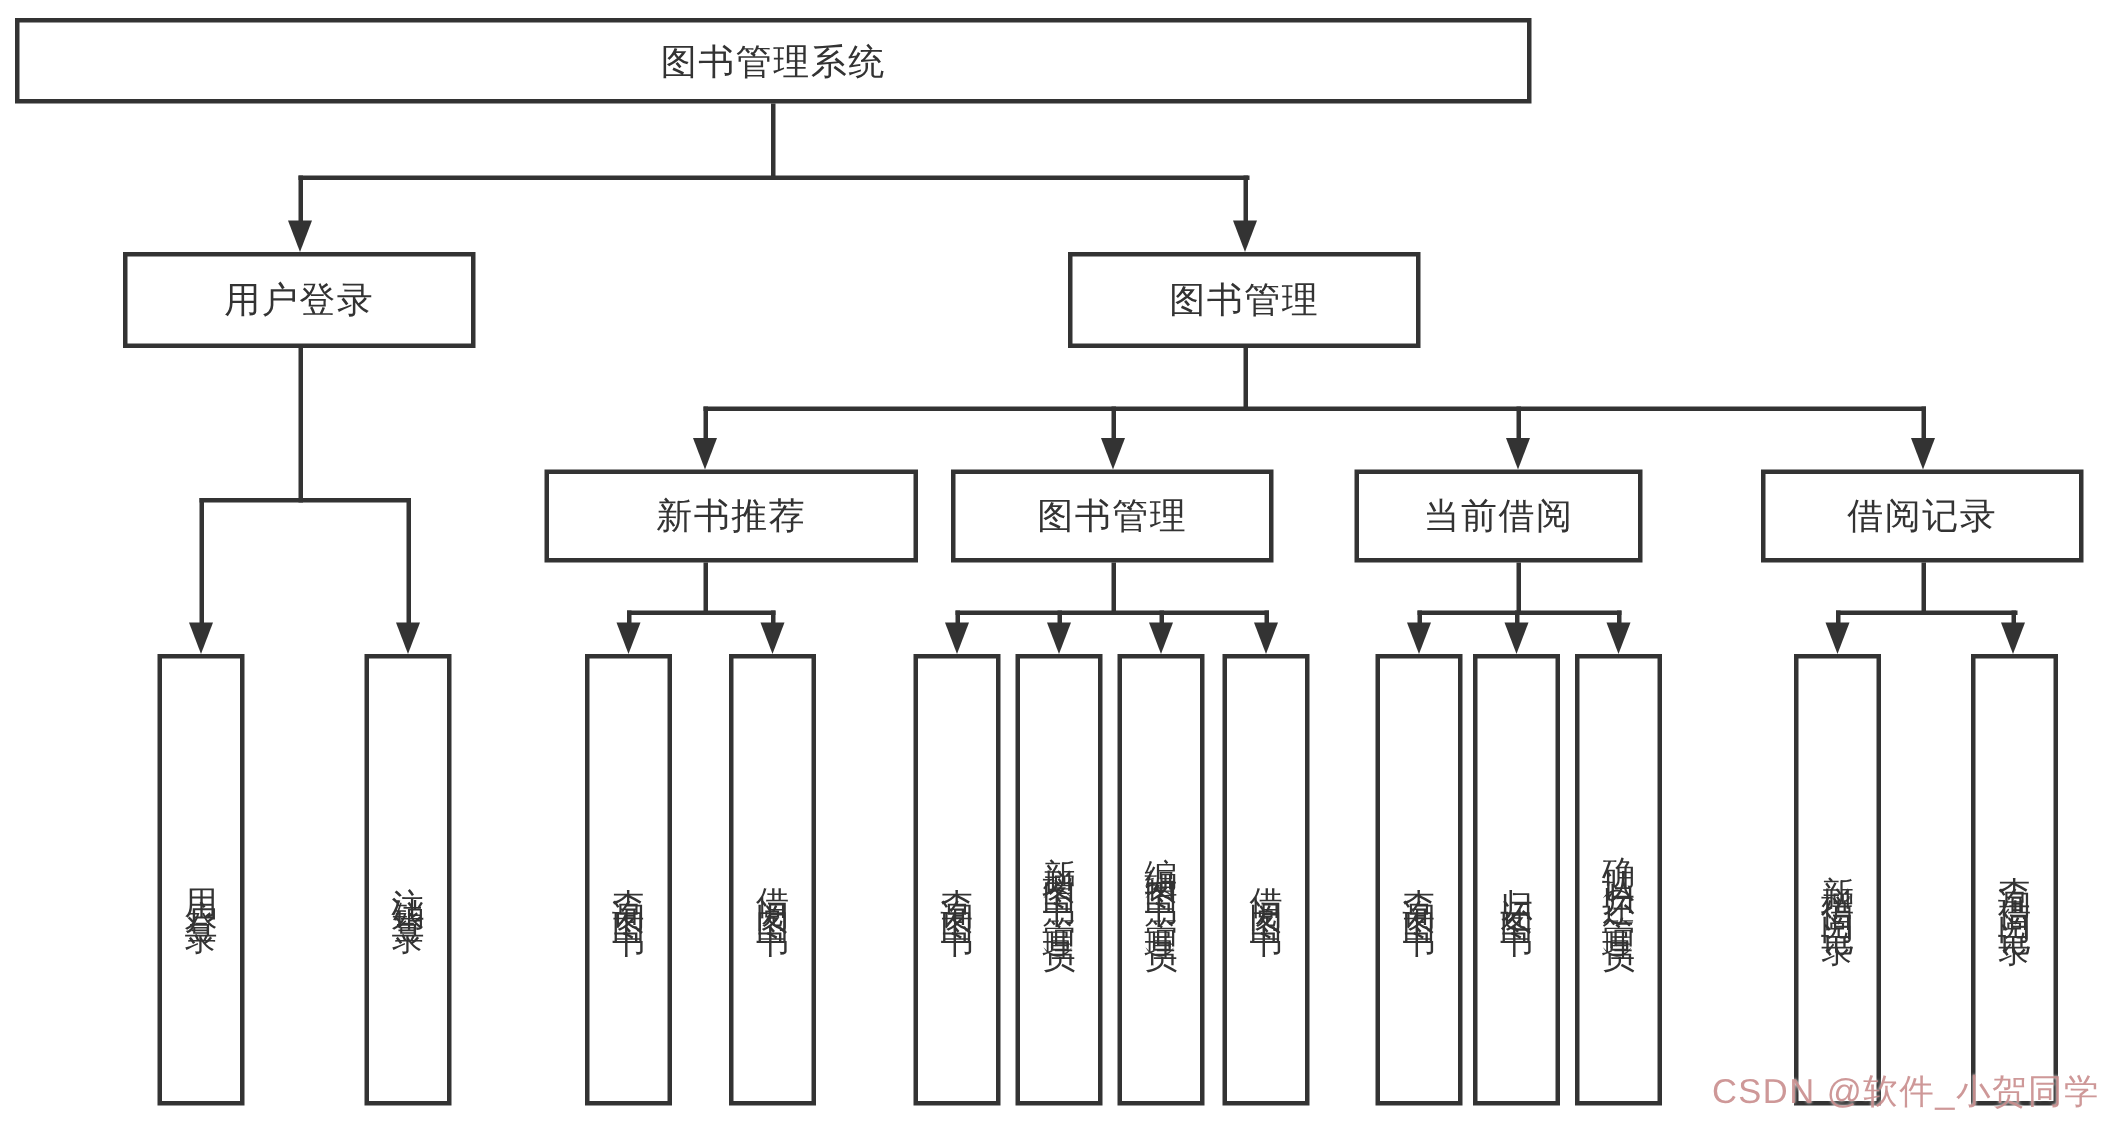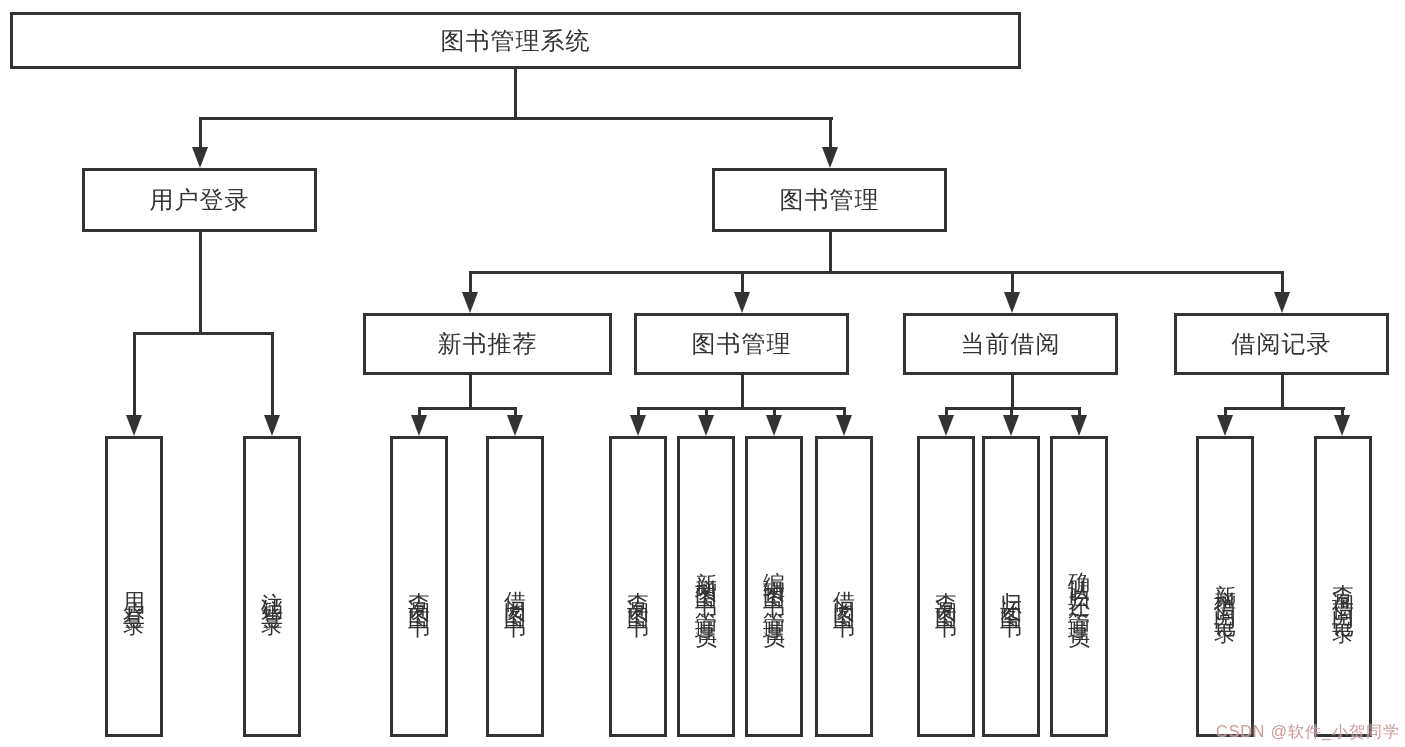--- a/index.html
+++ b/index.html
@@ -20,21 +20,21 @@
   }
   .vl{position:absolute;width:3px;background:#333333;}
   .hl{position:absolute;height:3px;background:#333333;}
   .arw{
     position:absolute;width:0;height:0;
     border-left:8px solid transparent;border-right:8px solid transparent;
     border-top:21px solid #333333;
   }
   .wm{
     position:absolute;right:5px;bottom:4px;
-    font-size:16px;color:rgba(197,134,134,0.85);
+    font-size:23px;color:rgba(197,134,134,0.85);
     text-shadow:0 0 2px #ffffff;letter-spacing:1px;white-space:nowrap;
   }
 </style>
 </head>
 <body>
 
 <div class="canvas">
 
   <div class="vl" style="left:514px;top:66px;height:54px;"></div>
   <div class="hl" style="left:199px;top:117px;width:634px;"></div>
@@ -95,21 +95,21 @@
   <div class="vl" style="left:1341px;top:407px;height:10px;"></div>
   <div class="arw" style="left:1334px;top:415px;"></div>
 
   <div class="box" style="left:10px;top:12px;width:1011px;height:57px;">图书管理系统</div>
 
   <div class="box" style="left:82px;top:168px;width:235px;height:64px;">用户登录</div>
   <div class="box" style="left:712px;top:168px;width:235px;height:64px;">图书管理</div>
 
   <div class="box" style="left:363px;top:313px;width:249px;height:62px;">新书推荐</div>
   <div class="box" style="left:634px;top:313px;width:215px;height:62px;">图书管理</div>
-  <div class="box" style="left:903px;top:313px;width:215px;height:62px;">当前借阅</div>
+  <div class="box" style="left:903px;top:313px;width:192px;height:62px;">当前借阅</div>
   <div class="box" style="left:1174px;top:313px;width:215px;height:62px;">借阅记录</div>
 
   <div class="box leaf" style="left:105px;top:436px;width:58px;height:301px;">用户登录</div>
   <div class="box leaf" style="left:243px;top:436px;width:58px;height:301px;">注销登录</div>
 
   <div class="box leaf" style="left:390px;top:436px;width:58px;height:301px;">查询图书</div>
   <div class="box leaf" style="left:486px;top:436px;width:58px;height:301px;">借阅图书</div>
 
   <div class="box leaf" style="left:609px;top:436px;width:58px;height:301px;">查询图书</div>
   <div class="box leaf" style="left:677px;top:436px;width:58px;height:301px;">新增图书（管理员）</div>

